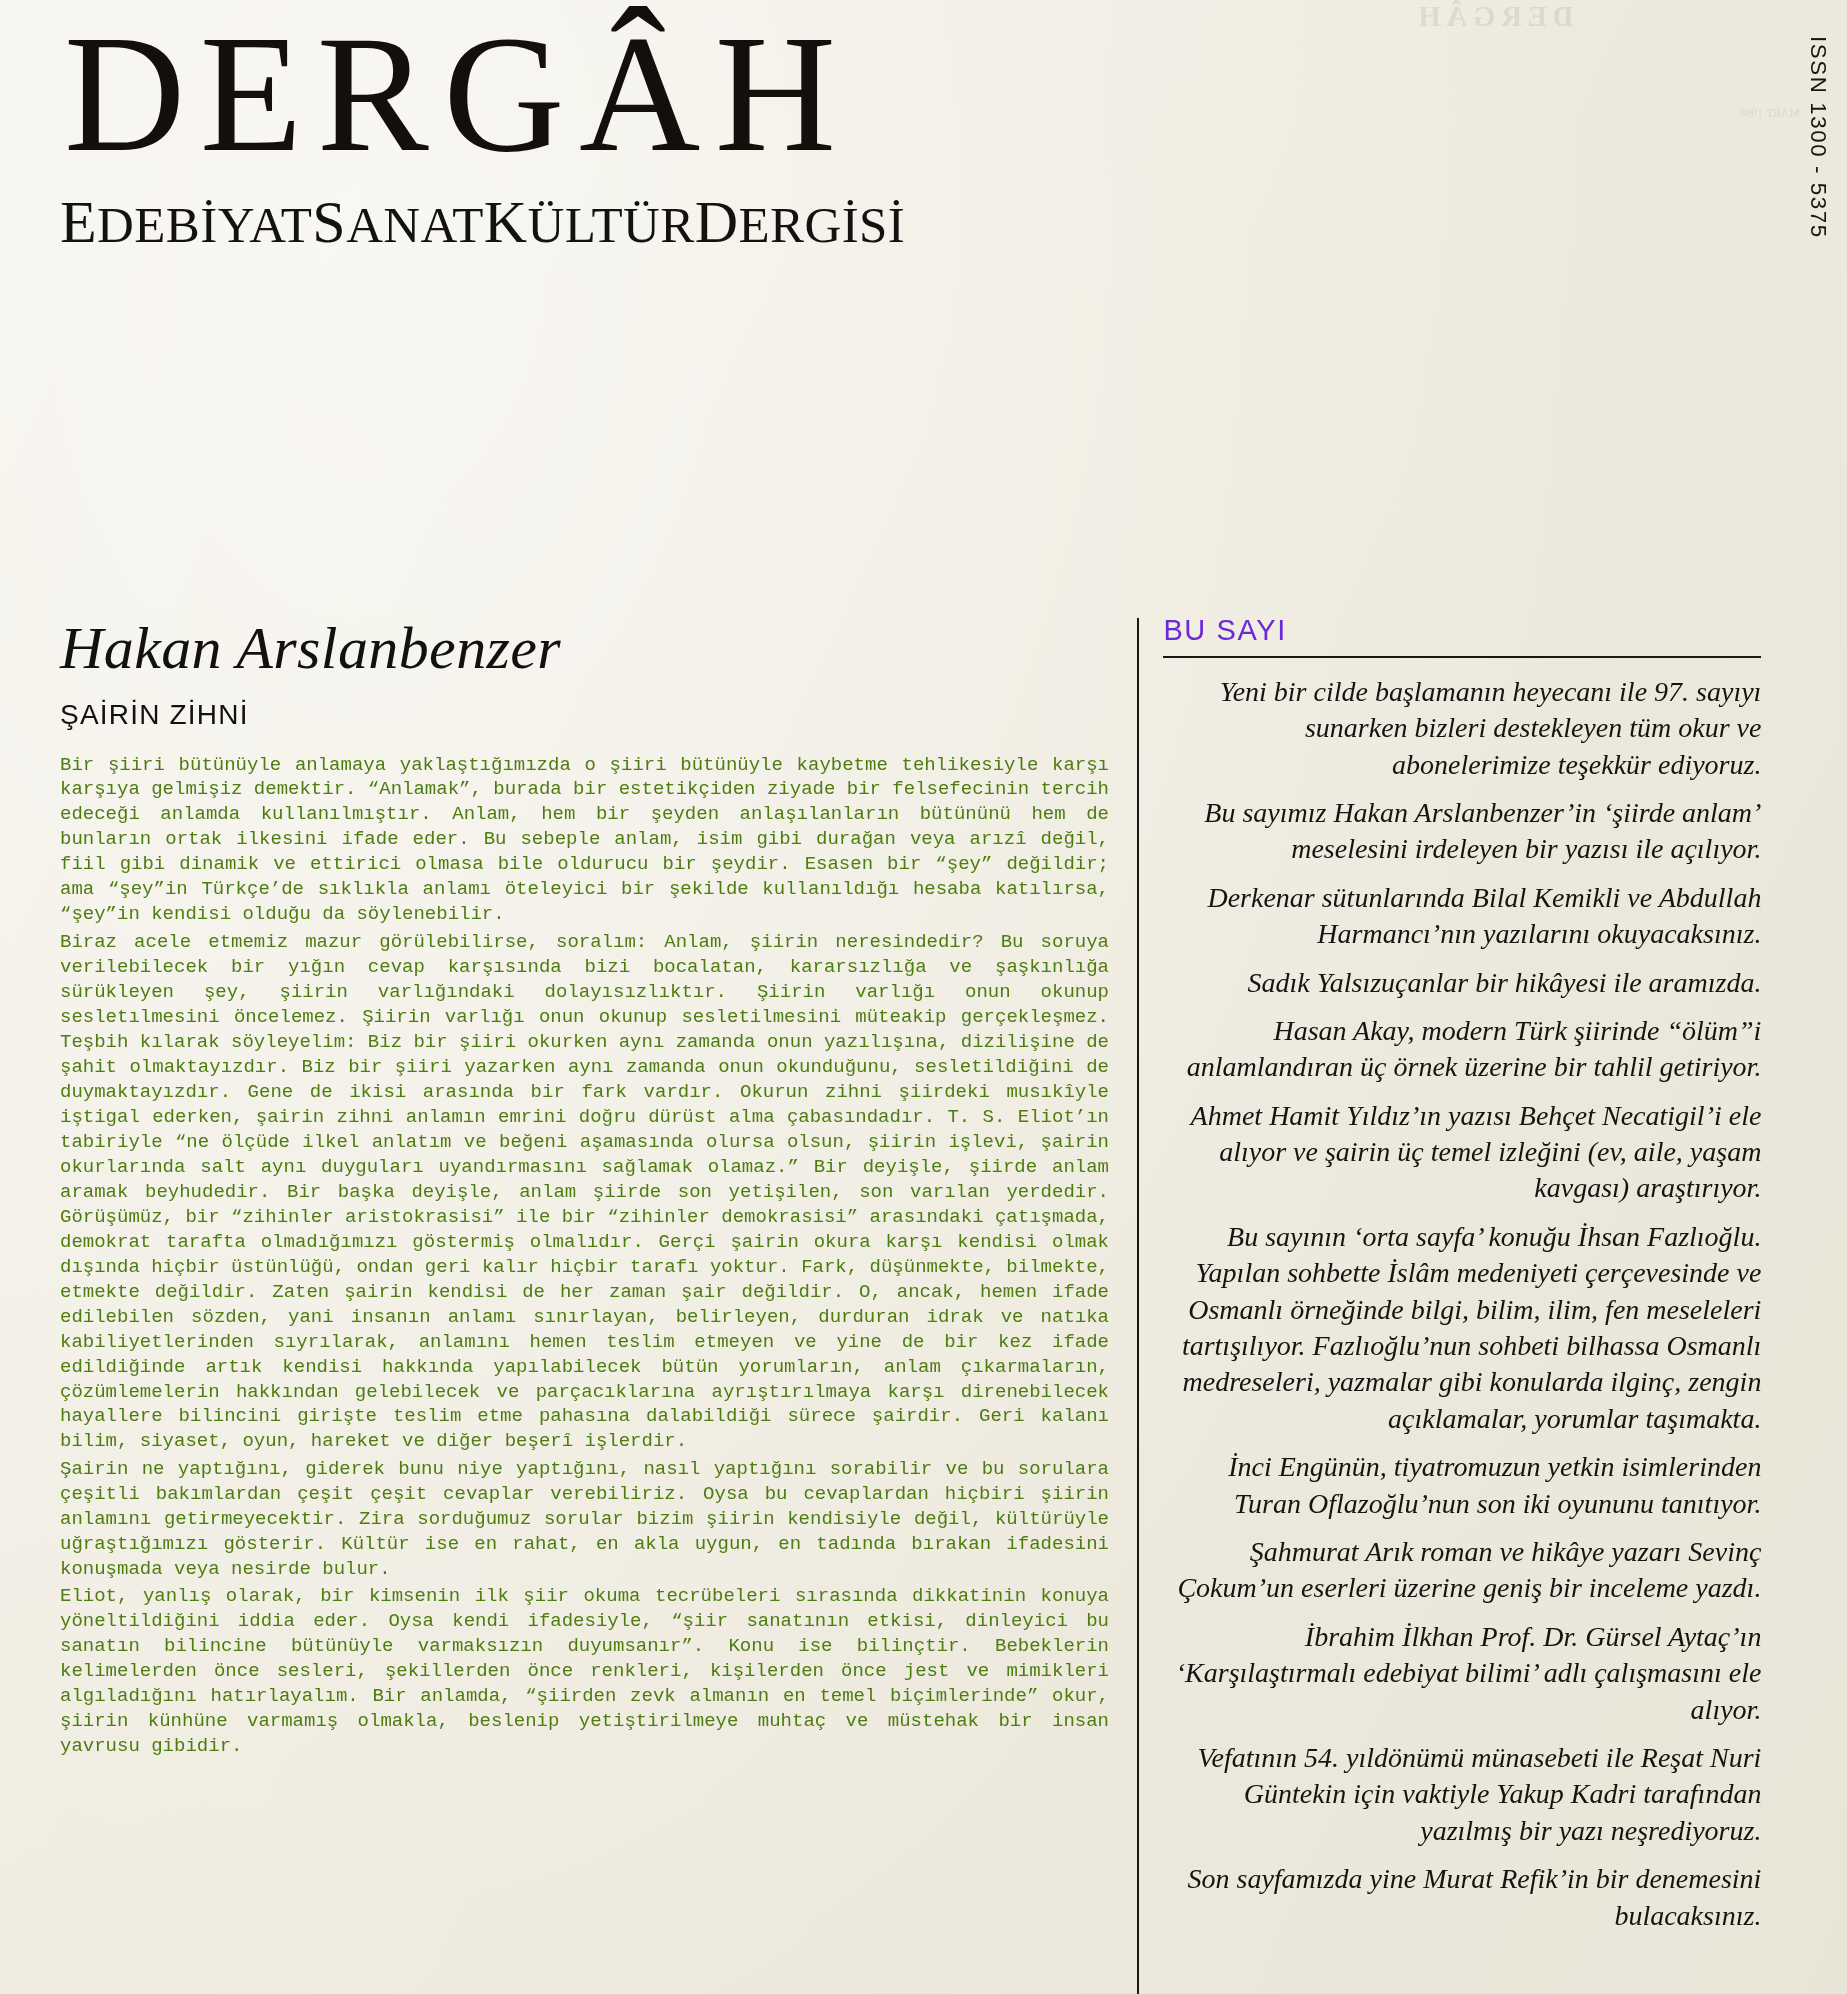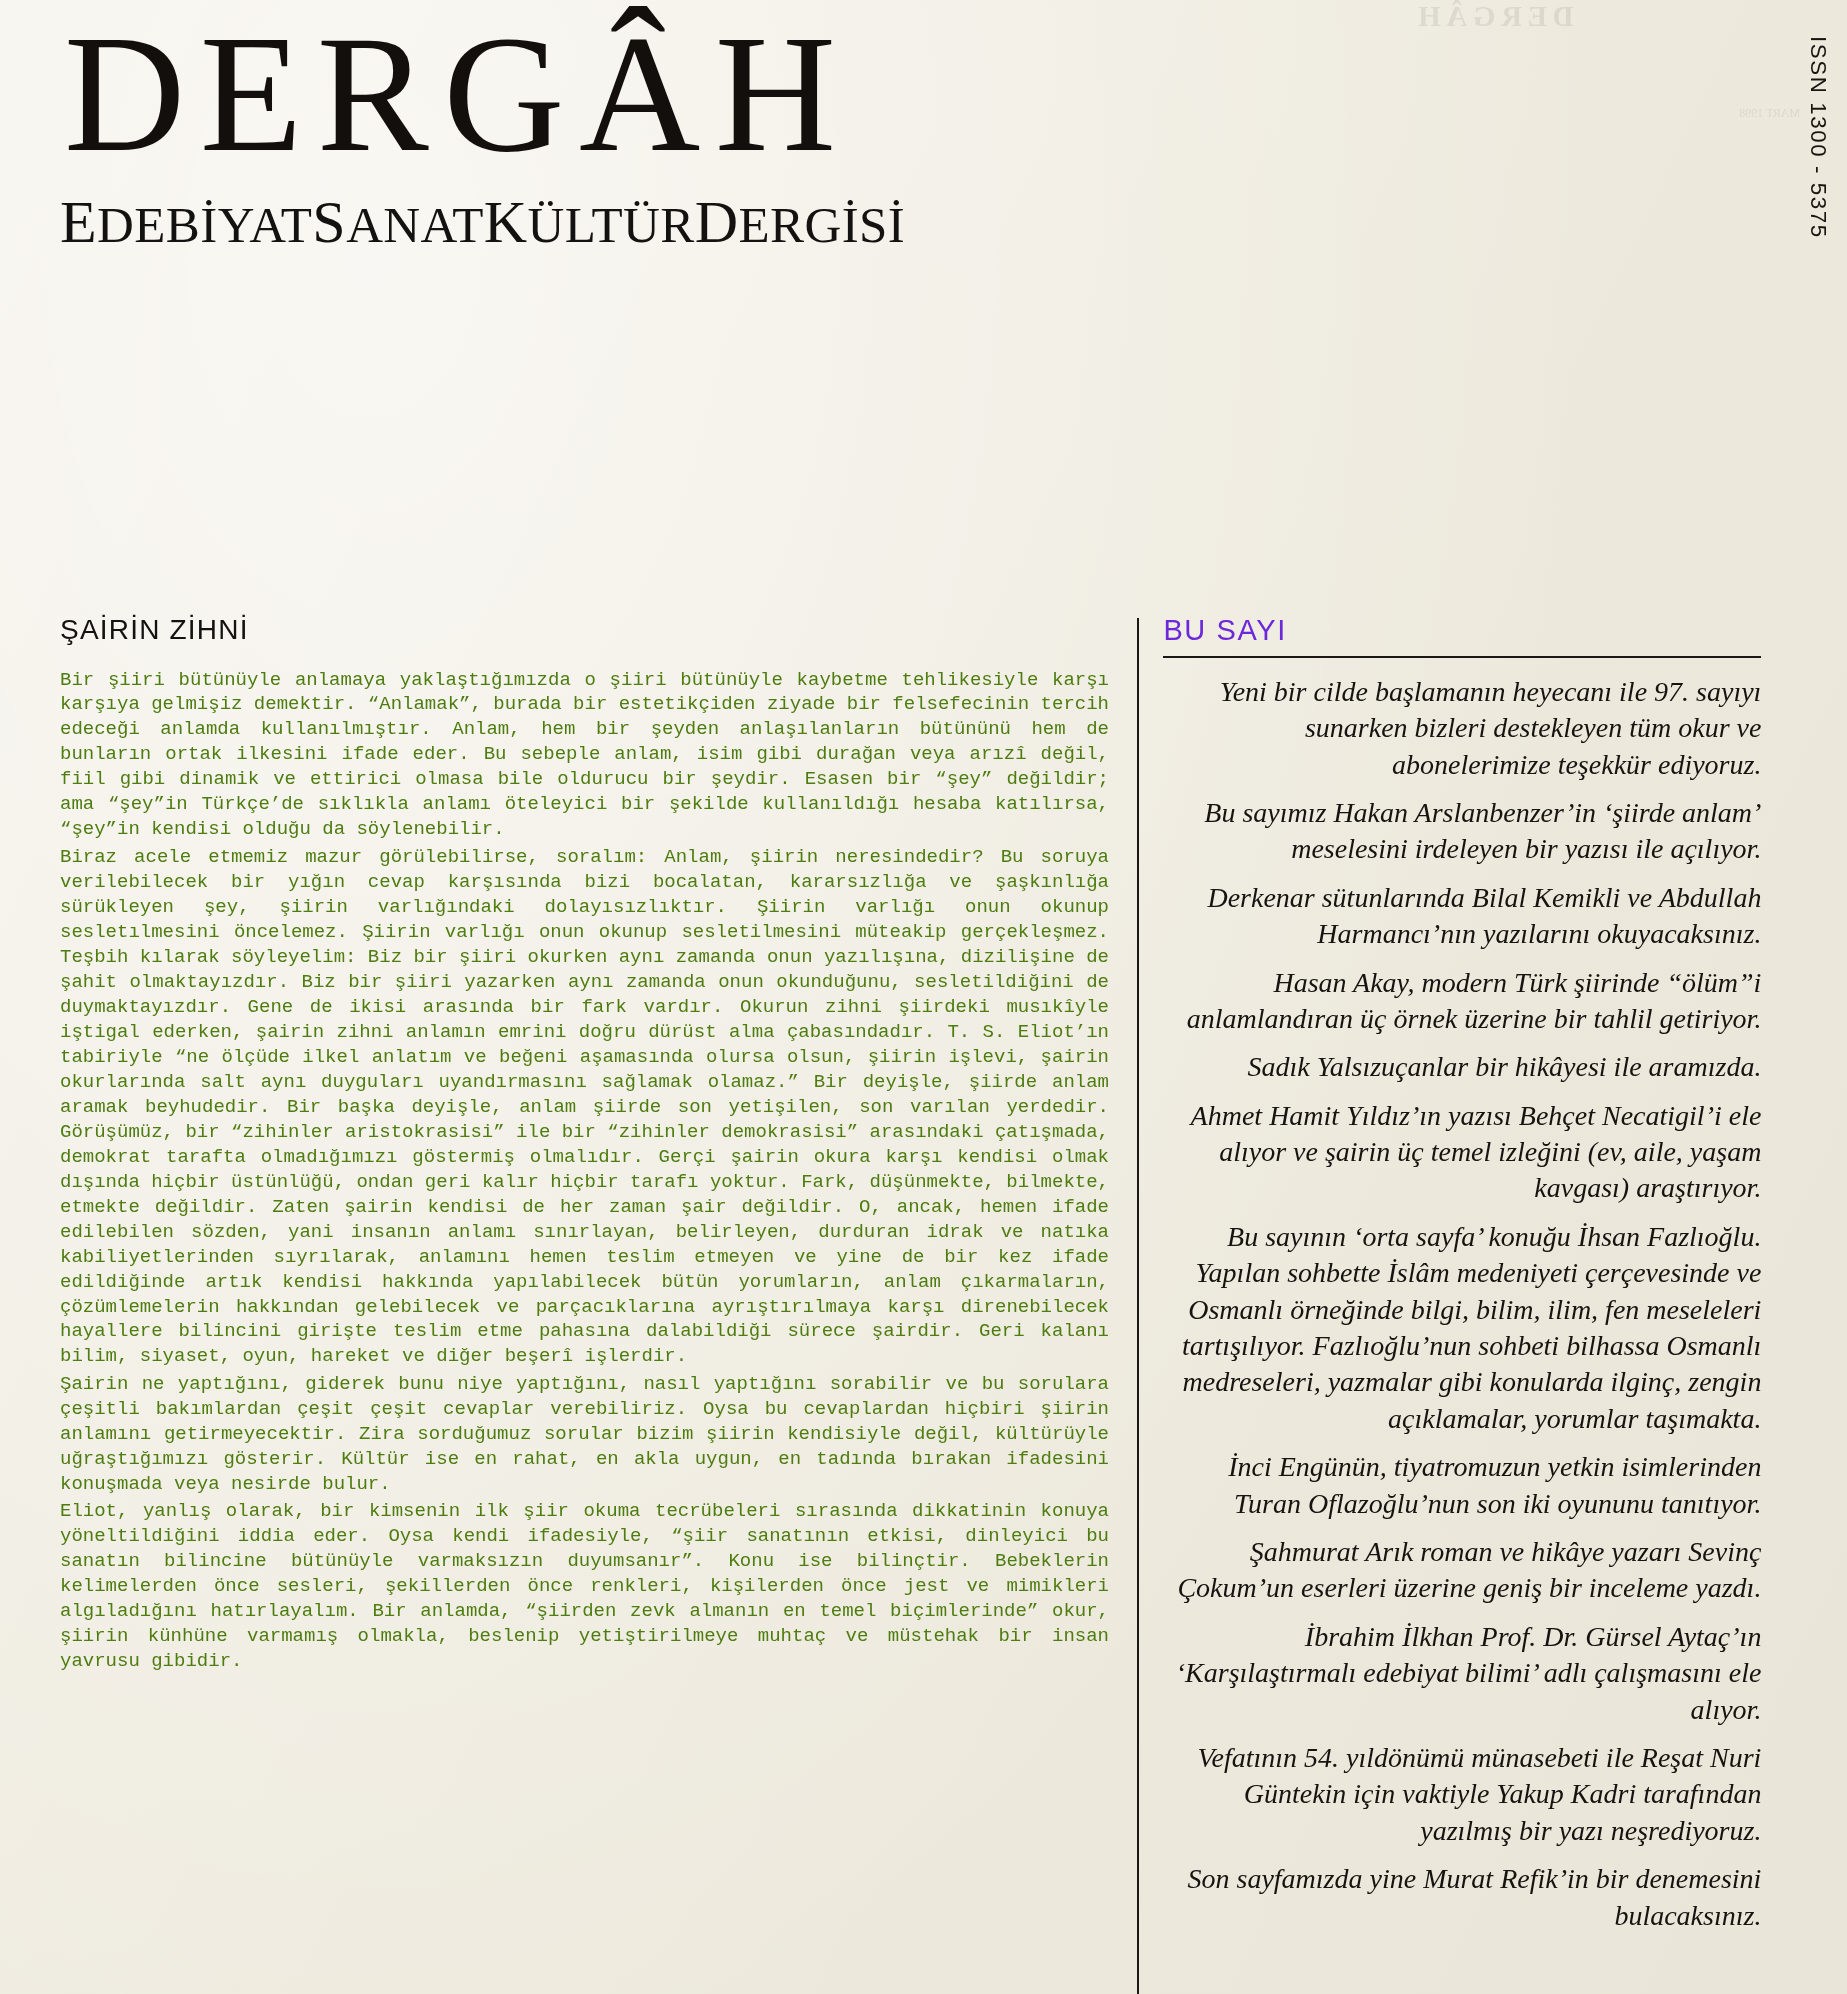--- a/index.html
+++ b/index.html
@@ -172,41 +172,42 @@
   <div class="masthead">
     <div class="logo">DERGÂH</div>
     <div class="subtitle">
       <span class="big">E</span><span>DEBİYAT</span><span class="big">S</span><span>ANAT</span><span class="big">K</span><span>ÜLTÜR</span><span class="big">D</span><span>ERGİSİ</span>
     </div>
     <div class="issn">ISSN 1300 - 5375</div>
   </div>
 
   <div class="content">
     <div class="col-main">
+      <div class="author">Hakan Arslanbenzer</div>
       <div class="article-title">ŞAİRİN ZİHNİ</div>
       <div class="body-text">
         <p>Bir şiiri bütünüyle anlamaya yaklaştığımızda o şiiri bütünüyle kaybetme tehlikesiyle karşı karşıya gelmişiz demektir. “Anlamak”, burada bir estetikçiden ziyade bir felsefecinin tercih edeceği anlamda kullanılmıştır. Anlam, hem bir şeyden anlaşılanların bütününü hem de bunların ortak ilkesini ifade eder. Bu sebeple anlam, isim gibi durağan veya arızî değil, fiil gibi dinamik ve ettirici olmasa bile oldurucu bir şeydir. Esasen bir “şey” değildir; ama “şey”in Türkçe’de sıklıkla anlamı öteleyici bir şekilde kullanıldığı hesaba katılırsa, “şey”in kendisi olduğu da söylenebilir.</p>
         <p>Biraz acele etmemiz mazur görülebilirse, soralım: Anlam, şiirin neresindedir? Bu soruya verilebilecek bir yığın cevap karşısında bizi bocalatan, kararsızlığa ve şaşkınlığa sürükleyen şey, şiirin varlığındaki dolayısızlıktır. Şiirin varlığı onun okunup sesletılmesini öncelemez. Şiirin varlığı onun okunup sesletilmesini müteakip gerçekleşmez. Teşbih kılarak söyleyelim: Biz bir şiiri okurken aynı zamanda onun yazılışına, dizilişine de şahit olmaktayızdır. Biz bir şiiri yazarken aynı zamanda onun okunduğunu, sesletildiğini de duymaktayızdır. Gene de ikisi arasında bir fark vardır. Okurun zihni şiirdeki musıkîyle iştigal ederken, şairin zihni anlamın emrini doğru dürüst alma çabasındadır. T. S. Eliot’ın tabiriyle “ne ölçüde ilkel anlatım ve beğeni aşamasında olursa olsun, şiirin işlevi, şairin okurlarında salt aynı duyguları uyandırmasını sağlamak olamaz.” Bir deyişle, şiirde anlam aramak beyhudedir. Bir başka deyişle, anlam şiirde son yetişilen, son varılan yerdedir. Görüşümüz, bir “zihinler aristokrasisi” ile bir “zihinler demokrasisi” arasındaki çatışmada, demokrat tarafta olmadığımızı göstermiş olmalıdır. Gerçi şairin okura karşı kendisi olmak dışında hiçbir üstünlüğü, ondan geri kalır hiçbir tarafı yoktur. Fark, düşünmekte, bilmekte, etmekte değildir. Zaten şairin kendisi de her zaman şair değildir. O, ancak, hemen ifade edilebilen sözden, yani insanın anlamı sınırlayan, belirleyen, durduran idrak ve natıka kabiliyetlerinden sıyrılarak, anlamını hemen teslim etmeyen ve yine de bir kez ifade edildiğinde artık kendisi hakkında yapılabilecek bütün yorumların, anlam çıkarmaların, çözümlemelerin hakkından gelebilecek ve parçacıklarına ayrıştırılmaya karşı direnebilecek hayallere bilincini girişte teslim etme pahasına dalabildiği sürece şairdir. Geri kalanı bilim, siyaset, oyun, hareket ve diğer beşerî işlerdir.</p>
         <p>Şairin ne yaptığını, giderek bunu niye yaptığını, nasıl yaptığını sorabilir ve bu sorulara çeşitli bakımlardan çeşit çeşit cevaplar verebiliriz. Oysa bu cevaplardan hiçbiri şiirin anlamını getirmeyecektir. Zira sorduğumuz sorular bizim şiirin kendisiyle değil, kültürüyle uğraştığımızı gösterir. Kültür ise en rahat, en akla uygun, en tadında bırakan ifadesini konuşmada veya nesirde bulur.</p>
         <p>Eliot, yanlış olarak, bir kimsenin ilk şiir okuma tecrübeleri sırasında dikkatinin konuya yöneltildiğini iddia eder. Oysa kendi ifadesiyle, “şiir sanatının etkisi, dinleyici bu sanatın bilincine bütünüyle varmaksızın duyumsanır”. Konu ise bilinçtir. Bebeklerin kelimelerden önce sesleri, şekillerden önce renkleri, kişilerden önce jest ve mimikleri algıladığını hatırlayalım. Bir anlamda, “şiirden zevk almanın en temel biçimlerinde” okur, şiirin künhüne varmamış olmakla, beslenip yetiştirilmeye muhtaç ve müstehak bir insan yavrusu gibidir.</p>
 
       </div>
     </div>
 
     <div class="divider-v"></div>
 
     <div class="col-side">
       <div class="side-head">BU SAYI</div>
       <div class="side-rule"></div>
       <div class="side-text">
         <p>Yeni bir cilde başlamanın heyecanı ile 97. sayıyı sunarken bizleri destekleyen tüm okur ve abonelerimize teşekkür ediyoruz.</p>
         <p>Bu sayımız Hakan Arslanbenzer’in ‘şiirde anlam’ meselesini irdeleyen bir yazısı ile açılıyor.</p>
         <p>Derkenar sütunlarında Bilal Kemikli ve Abdullah Harmancı’nın yazılarını okuyacaksınız.</p>
+        <p>Sadık Yalsızuçanlar bir hikâyesi ile aramızda.</p>
         <p>Hasan Akay, modern Türk şiirinde “ölüm”i anlamlandıran üç örnek üzerine bir tahlil getiriyor.</p>
-        <p>Sadık Yalsızuçanlar bir hikâyesi ile aramızda.</p>
         <p>Ahmet Hamit Yıldız’ın yazısı Behçet Necatigil’i ele alıyor ve şairin üç temel izleğini (ev, aile, yaşam kavgası) araştırıyor.</p>
         <p>Bu sayının ‘orta sayfa’ konuğu İhsan Fazlıoğlu. Yapılan sohbette İslâm medeniyeti çerçevesinde ve Osmanlı örneğinde bilgi, bilim, ilim, fen meseleleri tartışılıyor. Fazlıoğlu’nun sohbeti bilhassa Osmanlı medreseleri, yazmalar gibi konularda ilginç, zengin açıklamalar, yorumlar taşımakta.</p>
         <p>İnci Engünün, tiyatromuzun yetkin isimlerinden Turan Oflazoğlu’nun son iki oyununu tanıtıyor.</p>
         <p>Şahmurat Arık roman ve hikâye yazarı Sevinç Çokum’un eserleri üzerine geniş bir inceleme yazdı.</p>
         <p>İbrahim İlkhan Prof. Dr. Gürsel Aytaç’ın ‘Karşılaştırmalı edebiyat bilimi’ adlı çalışmasını ele alıyor.</p>
         <p>Vefatının 54. yıldönümü münasebeti ile Reşat Nuri Güntekin için vaktiyle Yakup Kadri tarafından yazılmış bir yazı neşrediyoruz.</p>
         <p>Son sayfamızda yine Murat Refik’in bir denemesini bulacaksınız.</p>
       </div>
     </div>
   </div>

